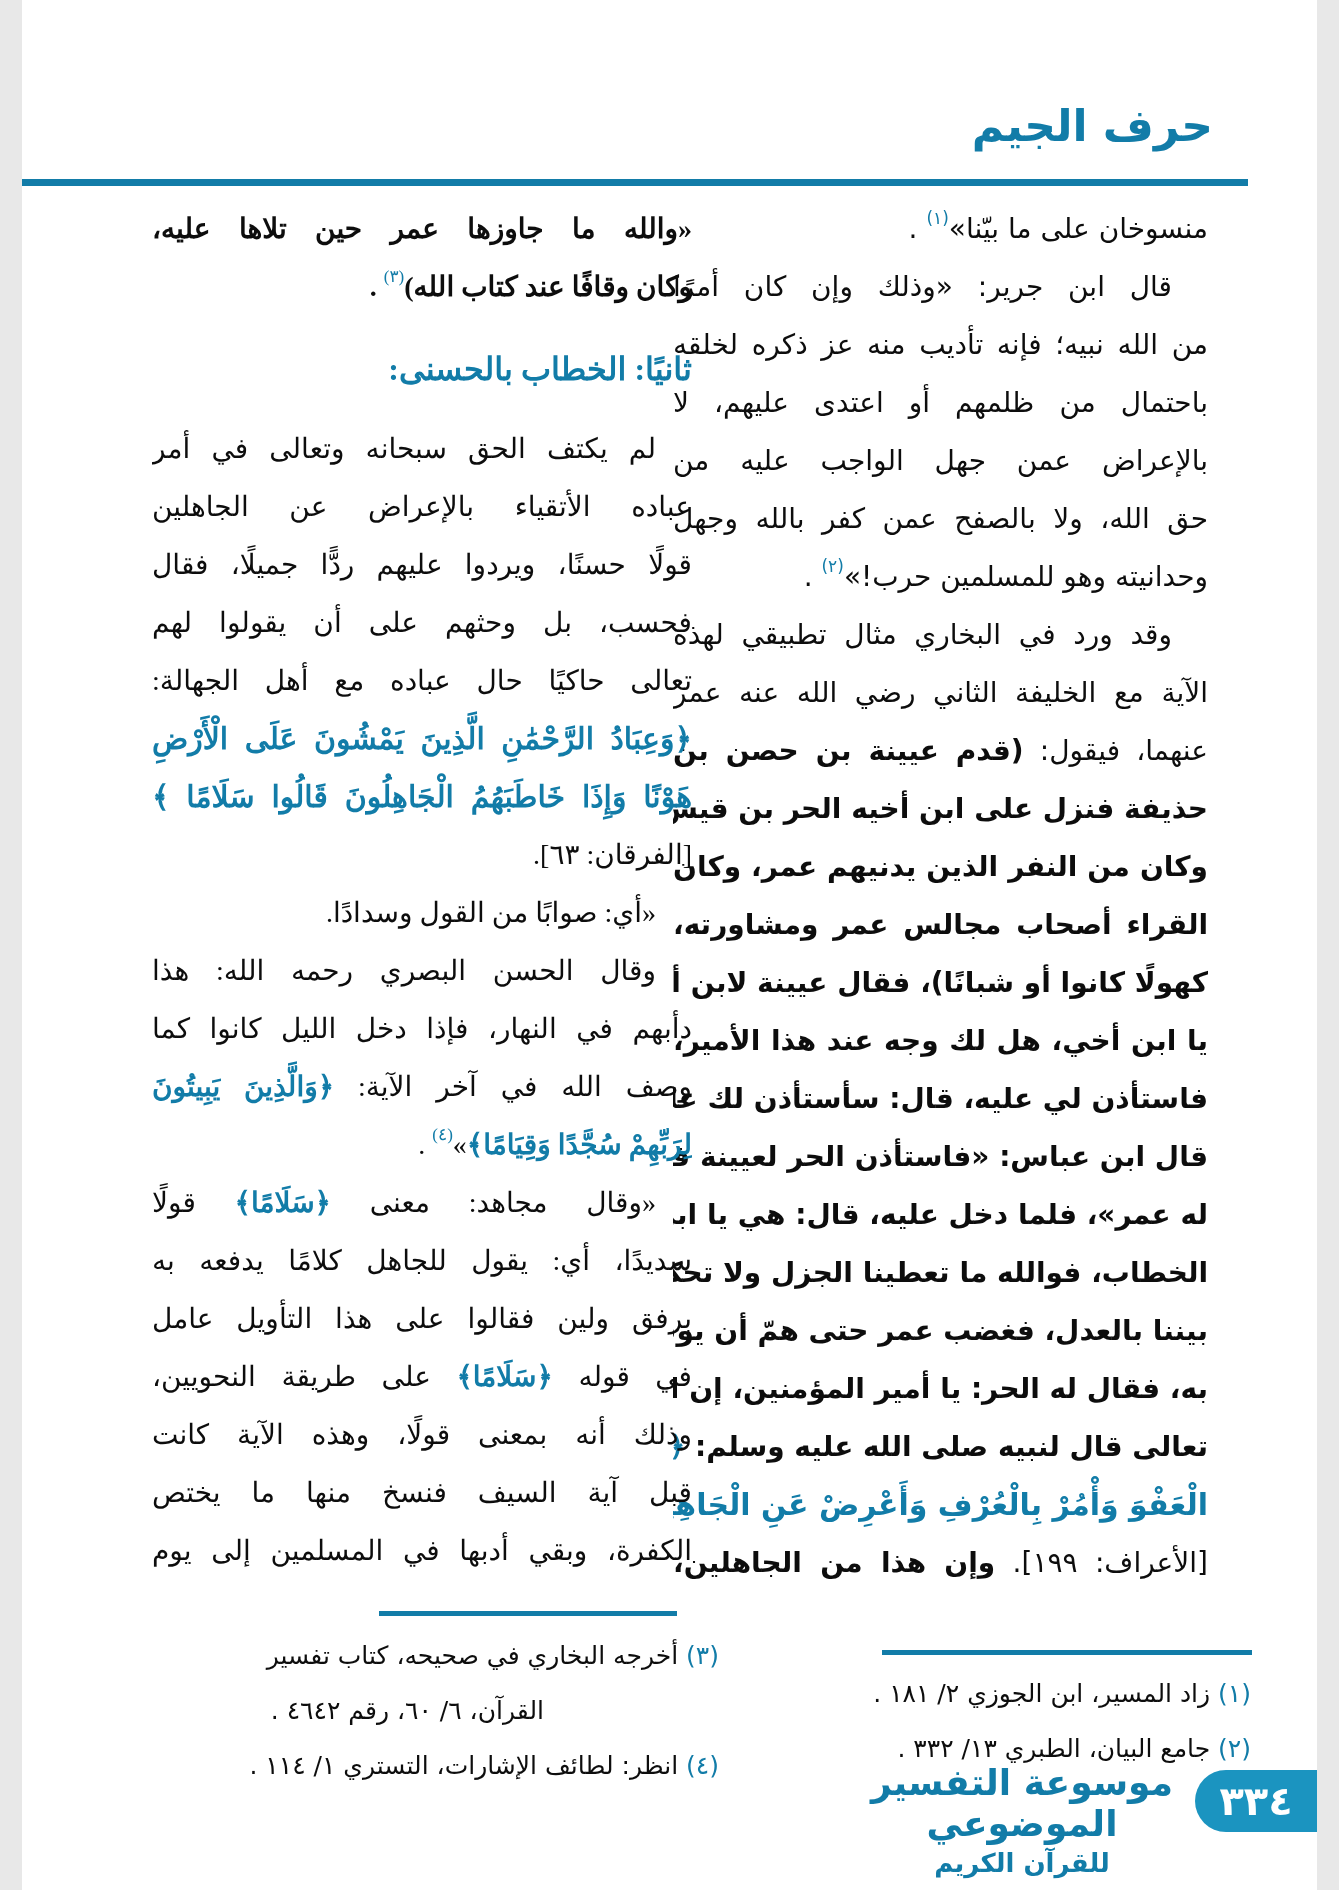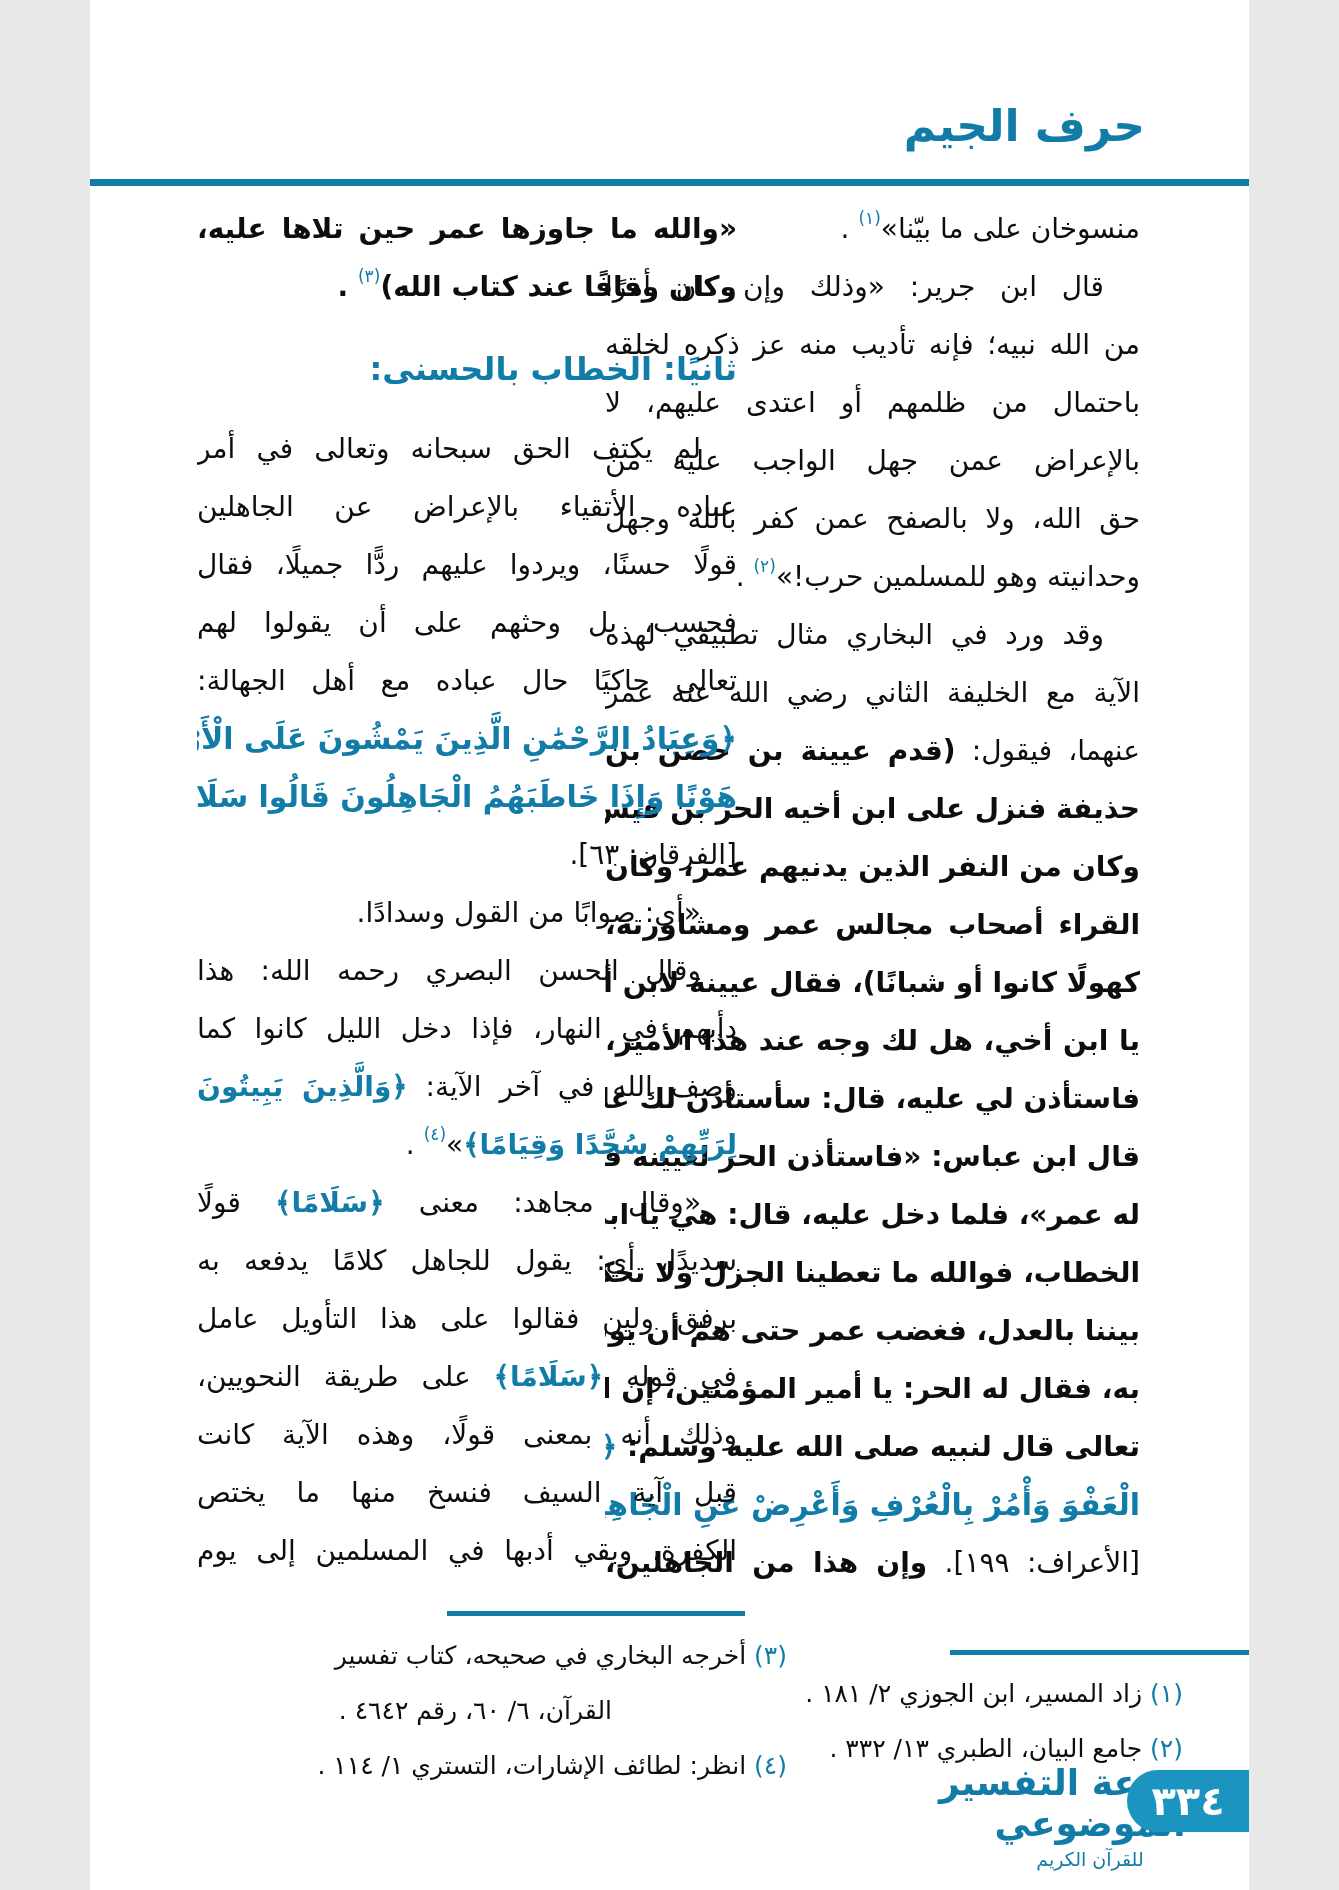--- a/index.html
+++ b/index.html
@@ -4,42 +4,42 @@
 <style>
   :root{
     --accent:#127ca8;
     --badge:#1b94c0;
     --text:#0d0d0d;
     --bg:#ffffff;
   }
   html,body{margin:0;padding:0;background:#e8e8e8;}
   .page{
     position:relative;
-    width:1159px;height:1890px;
+    width:1295px;height:1890px;
     background:var(--bg);
     margin:0 auto;
     overflow:hidden;
     direction:rtl;
     font-family:"DejaVu Sans", sans-serif;
     color:var(--text);
   }
   
   .section-title{
     position:absolute;top:100px;right:104px;
     font-size:44px;font-weight:bold;color:var(--accent);
     letter-spacing:-1px;
   }
   .header-rule{
     position:absolute;top:179px;left:0;width:1226px;height:7px;
     background:var(--accent);
   }
   
   .col{position:absolute;top:200px;}
   .col-right{right:109px;width:535px;}
-  .col-left{left:107px;width:540px;}
+  .col-left{left:130px;width:540px;font-family:Liberation Serif, serif;}
   .line{
     height:58px;line-height:58px;font-size:28px;
     text-align:justify;text-align-last:justify;
     overflow:hidden;white-space:nowrap;color:var(--text);
   }
   .line.end{text-align-last:right;white-space:normal;}
   .line.indent{padding-right:36px;}
   .line.heading{margin:24px 0 22px;text-align-last:right;}
   .line.quran{font-size:30px;}
   .s-n{font-weight:normal;}
@@ -60,21 +60,21 @@
   }
   .footnotes .line.indent2{padding-right:175px;}
   .fn-left{top:1628px;left:115px;width:582px;}
   .fn-right{top:1666px;right:66px;width:415px;}
   
   .logo{
     position:absolute;top:1762px;left:830px;width:340px;
     text-align:center;color:var(--accent);
   }
   .logo-main{font-size:36px;font-weight:bold;line-height:1.15;letter-spacing:-1px;}
-  .logo-sub{font-size:19px;font-weight:normal;margin-top:3px;text-align:center;}
+  .logo-sub{font-size:26px;font-weight:bold;margin-top:3px;text-align:center;}
   .page-badge{
     position:absolute;top:1770px;right:0;width:122px;height:62px;
     background:var(--badge);
     border-radius:31px 0 0 31px;
     display:flex;align-items:center;justify-content:center;
     color:#ffffff;font-size:40px;font-weight:bold;
   }
 </style>
 </head>
 <body>

